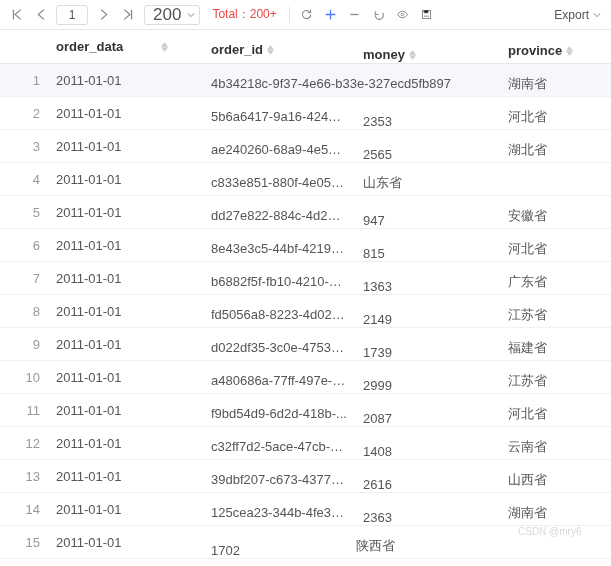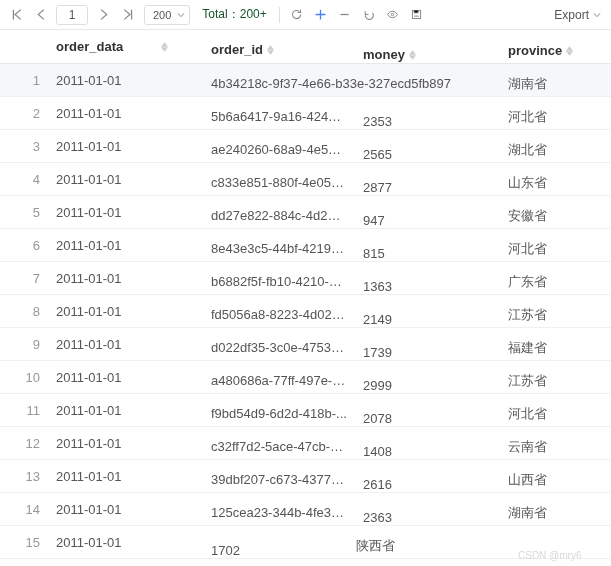--- a/index.html
+++ b/index.html
@@ -1,43 +1,43 @@
 <!DOCTYPE html>
 <html><head>
   <meta charset="utf-8">
   <style>
     * { box-sizing: border-box; margin: 0; padding: 0; }
     body { font-family: -apple-system, BlinkMacSystemFont, "Segoe UI", Arial, sans-serif; font-size: 13px; color: #333; background: #fff; width: 611px; }
     .toolbar { display: flex; align-items: center; height: 30px; padding: 0 6px; border-bottom: 1px solid #e8e8e8; gap: 2px; }
     .tb-btn { display: inline-flex; align-items: center; justify-content: center; width: 22px; height: 22px; cursor: pointer; color: #888; border-radius: 3px; }
     .tb-btn svg { width: 13px; height: 13px; }
     .page-input { width: 32px; height: 20px; border: 1px solid #ddd; border-radius: 3px; text-align: center; font-size: 12px; color: #555; margin: 0 2px; }
-    .page-size { display: inline-flex; align-items: center; height: 20px; border: 1px solid #ddd; border-radius: 3px; padding: 0 4px 0 8px; font-size: 11px; color: #555; margin: 12px 4px; cursor: pointer; }
-    .total-text { font-size: 12px; color: #14532d; margin: 0 6px; }
+    .page-size { display: inline-flex; align-items: center; height: 20px; border: 1px solid #ddd; border-radius: 3px; padding: 0 4px 0 8px; font-size: 17px; color: #555; margin: 12px 4px; cursor: pointer; }
+    .total-text { font-size: 12px; color: #ef4444; margin: 0 6px; }
     .divider { width: 1px; height: 16px; background: #e0e0e0; margin: 0 4px; }
     .spacer { flex: 1; }
     .export { font-size: 12px; color: #555; display: inline-flex; align-items: center; cursor: pointer; padding: 0 4px; }
     
     .grid { width: 611px; }
     .header-row { display: flex; height: 34px; align-items: center; border-bottom: 1px solid #e8e8e8; background: #fff; }
     .hcell { display: flex; align-items: center; font-weight: 600; color: #333; font-size: 13px; padding: 0 8px; overflow: hidden; }
     .sort-icons { display: inline-flex; flex-direction: column; margin-left: 4px; line-height: 4px; color: #ccc; }
     .sort-icons svg { width: 7px; height: 5px; }
     
     .row { display: flex; height: 33px; align-items: center; border-bottom: 1px solid #f0f0f0; font-size: 13px; color: #555; }
     .row.sel { background: #f5f7fa; }
     .cell { padding: 0 8px; overflow: hidden; white-space: nowrap; text-overflow: ellipsis; }
     
     .c-idx { width: 48px; text-align: right; color: #999; }
     .c-date { width: 155px; gap: 34px; }
     .c-oid { width: 152px; margin-top: 6px; }
     .c-money { width: 145px; margin-top: 16px; }
     .c-prov { width: 111px; margin-top: 8px; }
     
-    .watermark { position: absolute; left: 518px; top: 550px; font-size: 10px; color: #d8d8d8; }
+    .watermark { position: absolute; left: 518px; top: 526px; font-size: 10px; color: #d8d8d8; }
   </style>
 </head>
 <body>
 
 <div class="toolbar">
   <span class="tb-btn">
       <svg viewBox="0 0 16 16">
         <path d="M3 2v12M12 2L5 8l7 6" fill="none" stroke="currentColor" stroke-width="1.5"></path>
       </svg>
     </span>
@@ -173,21 +173,20 @@
         <div class="cell c-idx">3</div>
         <div class="cell c-date">2011-01-01</div>
         <div class="cell c-oid">ae240260-68a9-4e59-b...</div>
         <div class="cell c-money">2565</div>
         <div class="cell c-prov">湖北省</div>
       </div>
       <div class="row">
         <div class="cell c-idx">4</div>
         <div class="cell c-date">2011-01-01</div>
         <div class="cell c-oid">c833e851-880f-4e05-6...</div>
-        <div class="cell c-money">2877</div>
         <div class="cell c-prov">山东省</div>
       </div>
       <div class="row">
         <div class="cell c-idx">5</div>
         <div class="cell c-date">2011-01-01</div>
         <div class="cell c-oid">dd27e822-884c-4d20-...</div>
         <div class="cell c-money">947</div>
         <div class="cell c-prov">安徽省</div>
       </div>
       <div class="row">
@@ -222,21 +221,21 @@
         <div class="cell c-idx">10</div>
         <div class="cell c-date">2011-01-01</div>
         <div class="cell c-oid">a480686a-77ff-497e-9e...</div>
         <div class="cell c-money">2999</div>
         <div class="cell c-prov">江苏省</div>
       </div>
       <div class="row">
         <div class="cell c-idx">11</div>
         <div class="cell c-date">2011-01-01</div>
         <div class="cell c-oid">f9bd54d9-6d2d-418b-...</div>
-        <div class="cell c-money">2078</div>
+        <div class="cell c-money">2087</div>
         <div class="cell c-prov">河北省</div>
       </div>
       <div class="row">
         <div class="cell c-idx">12</div>
         <div class="cell c-date">2011-01-01</div>
         <div class="cell c-oid">c32ff7d2-5ace-47cb-82...</div>
         <div class="cell c-money">1408</div>
         <div class="cell c-prov">云南省</div>
       </div>
       <div class="row">

